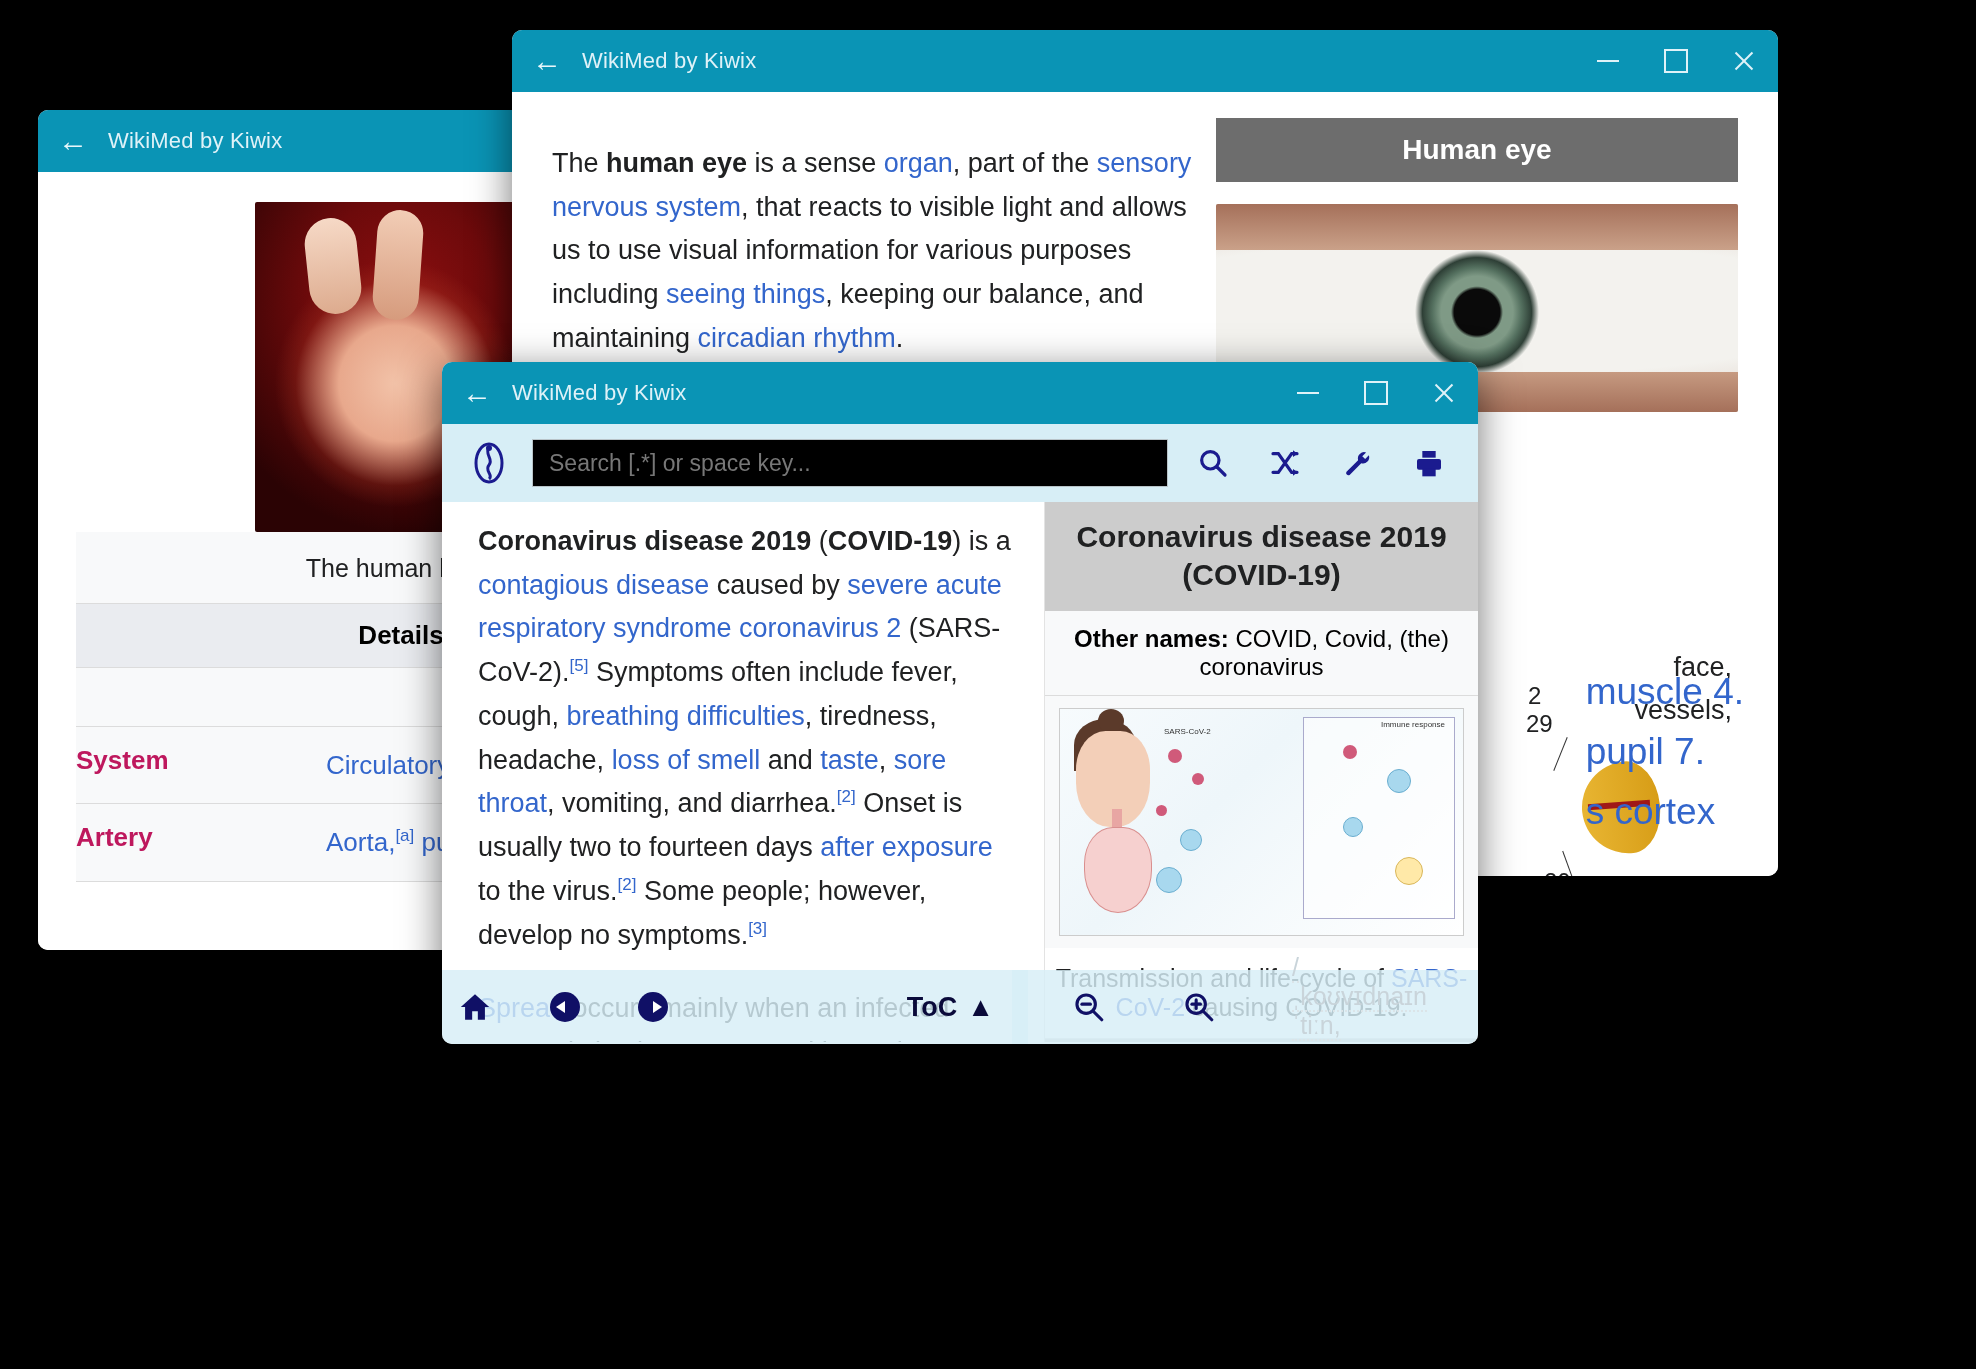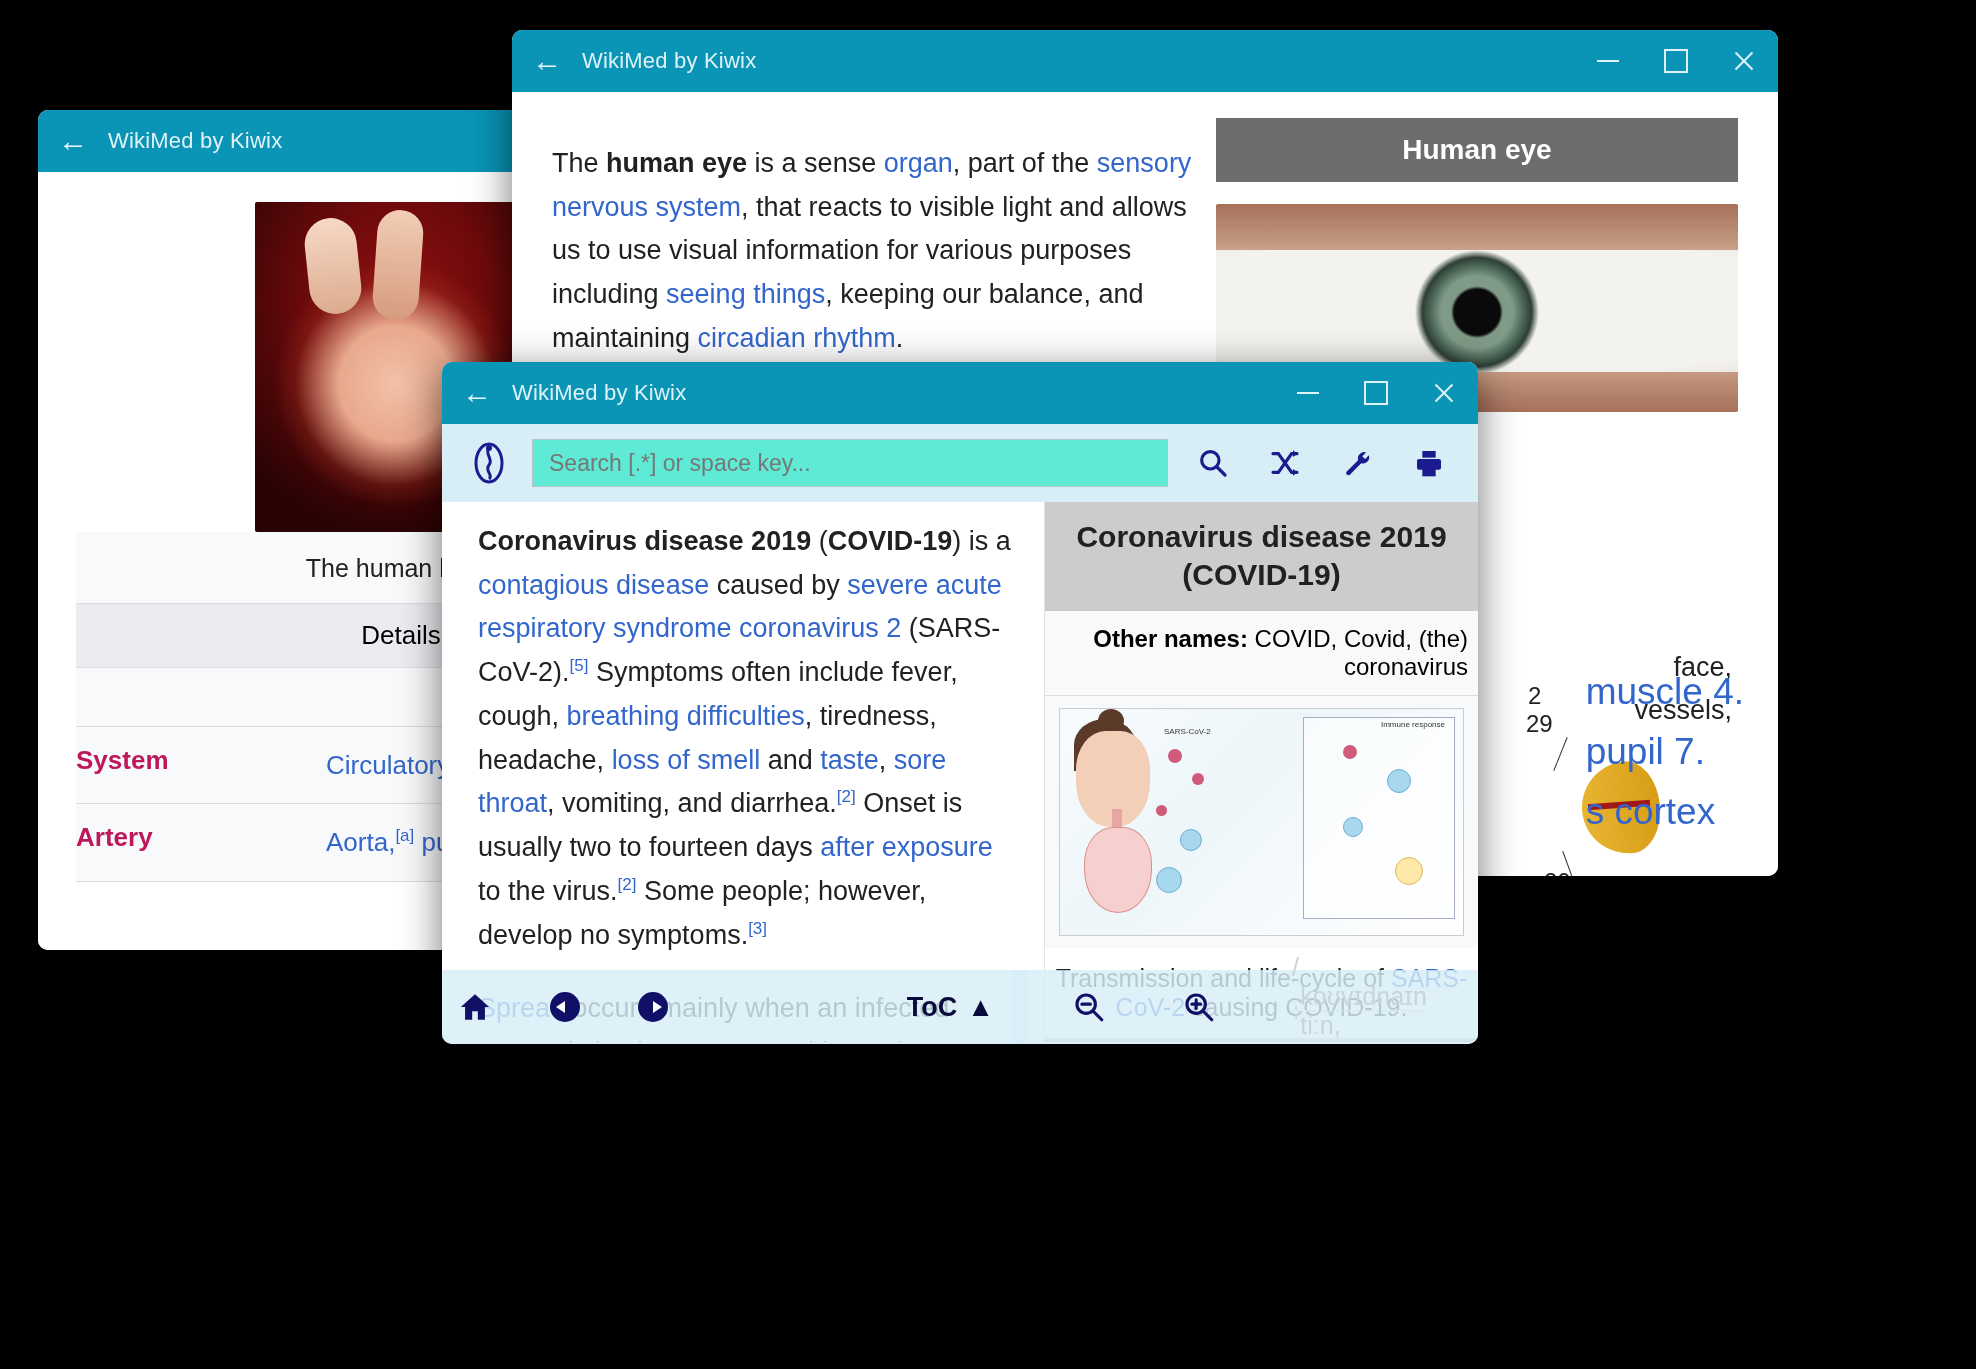--- a/index.html
+++ b/index.html
@@ -49,21 +49,21 @@
      background:
        radial-gradient(ellipse 55% 50% at 48% 55%, #f2c2a8 0%, #e8a88c 35%, rgba(180,60,40,.25) 62%, rgba(0,0,0,0) 75%),
        radial-gradient(ellipse 70% 70% at 50% 30%, #8d0f10 0%, #6d0a0b 45%, #2b0304 100%);
      position:relative;overflow:hidden;}
   .heart-img:before{content:"";position:absolute;left:52px;top:16px;width:52px;height:96px;
      border-radius:26px;background:linear-gradient(180deg,#f6d9c6,#ddab8e);transform:rotate(-6deg);}
   .heart-img:after{content:"";position:absolute;left:120px;top:8px;width:46px;height:110px;
      border-radius:24px;background:linear-gradient(180deg,#f2cdb6,#d69b7d);transform:rotate(4deg);}
   .heart-cap{text-align:center;font-size:25px;color:#202122;padding:22px 0 20px 0;
      border-bottom:1px solid #dcdcdc;background:#f8f9fa;}
-  .det{background:#eaecf0;text-align:center;font-weight:normal;font-size:26px;
+  .det{background:#eaecf0;text-align:center;font-weight:bold;font-size:26px;
        padding:16px 0;border-bottom:1px solid #dcdcdc;}
   .spacer-row{height:58px;border-bottom:1px solid #dcdcdc;background:#f8f9fa;}
   .trow{display:flex;border-bottom:1px solid #dcdcdc;background:#f8f9fa;}
   .trow .th{width:250px;flex:none;font-weight:bold;color:#be185d;font-size:26px;
             padding:18px 0 18px 0;}
   .trow .td{font-size:26px;line-height:1.55;padding:18px 0;color:#202122;}
 
   
   #win-eye{left:512px;top:30px;width:1266px;height:846px;}
   #win-eye .eye-cols{display:flex;padding:26px 40px 0 40px;gap:24px;}
@@ -89,30 +89,30 @@
   .eyediag .slit{position:absolute;left:56px;top:120px;width:62px;height:6px;background:#a01818;
      transform:rotate(-4deg);}
   .eyediag .ln{position:absolute;background:#333;width:1px;}
   .eyediag .nm{position:absolute;font-size:24px;color:#202122;}
 
   
   #win-covid{left:442px;top:362px;width:1036px;height:682px;}
   .kx-toolbar{height:78px;background:#d7eef6;display:flex;align-items:center;
               padding:0 22px;gap:18px;}
   .kx-logo{width:50px;height:50px;flex:none;display:flex;align-items:center;justify-content:center;}
-  .kx-search{flex:1;height:46px;background:#5eead4;border:1px solid #b9c4c9;
+  .kx-search{flex:1;height:46px;background:#000000;border:1px solid #b9c4c9;
              display:flex;align-items:center;padding:0 16px;font-size:23px;color:#777;}
   .kx-ic{width:54px;height:54px;flex:none;display:flex;align-items:center;justify-content:center;
          cursor:pointer;}
   .covid-cols{display:flex;height:540px;overflow:hidden;}
   .covid-text{width:540px;flex:none;padding:18px 26px 0 36px;}
   .covid-box{flex:1;border-left:1px solid #e3e3e3;padding:0;}
   .ib-grey-title{background:#ccc;text-align:center;font-weight:bold;font-size:30px;
       line-height:1.28;padding:16px 26px;color:#202122;}
-  .ib-row{border-bottom:1px solid #dcdcdc;padding:14px 10px;font-size:24px;text-align:right;
+  .ib-row{border-bottom:1px solid #dcdcdc;padding:14px 10px;font-size:24px;text-align:center;
       background:#f8f9fa;}
   .ib-imgbox{padding:12px 14px;background:#f8f9fa;}
   .ib-img{height:226px;border:1px solid #ccc;background:
      linear-gradient(135deg,#f7fbfd 0%,#eef6fa 40%,#ffffff 100%);position:relative;overflow:hidden;}
   .ib-img .head{position:absolute;left:16px;top:22px;width:74px;height:96px;border-radius:40% 40% 46% 46%;
      background:#f3cfb8;}
   .ib-img .hair{position:absolute;left:14px;top:10px;width:62px;height:52px;border-radius:50% 50% 0 0;
      background:#5b3a2a;}
   .ib-img .bun{position:absolute;left:38px;top:0px;width:26px;height:24px;border-radius:50%;background:#5b3a2a;}
   .ib-img .lung{position:absolute;left:24px;top:118px;width:66px;height:84px;border-radius:44% 44% 52% 52%;

